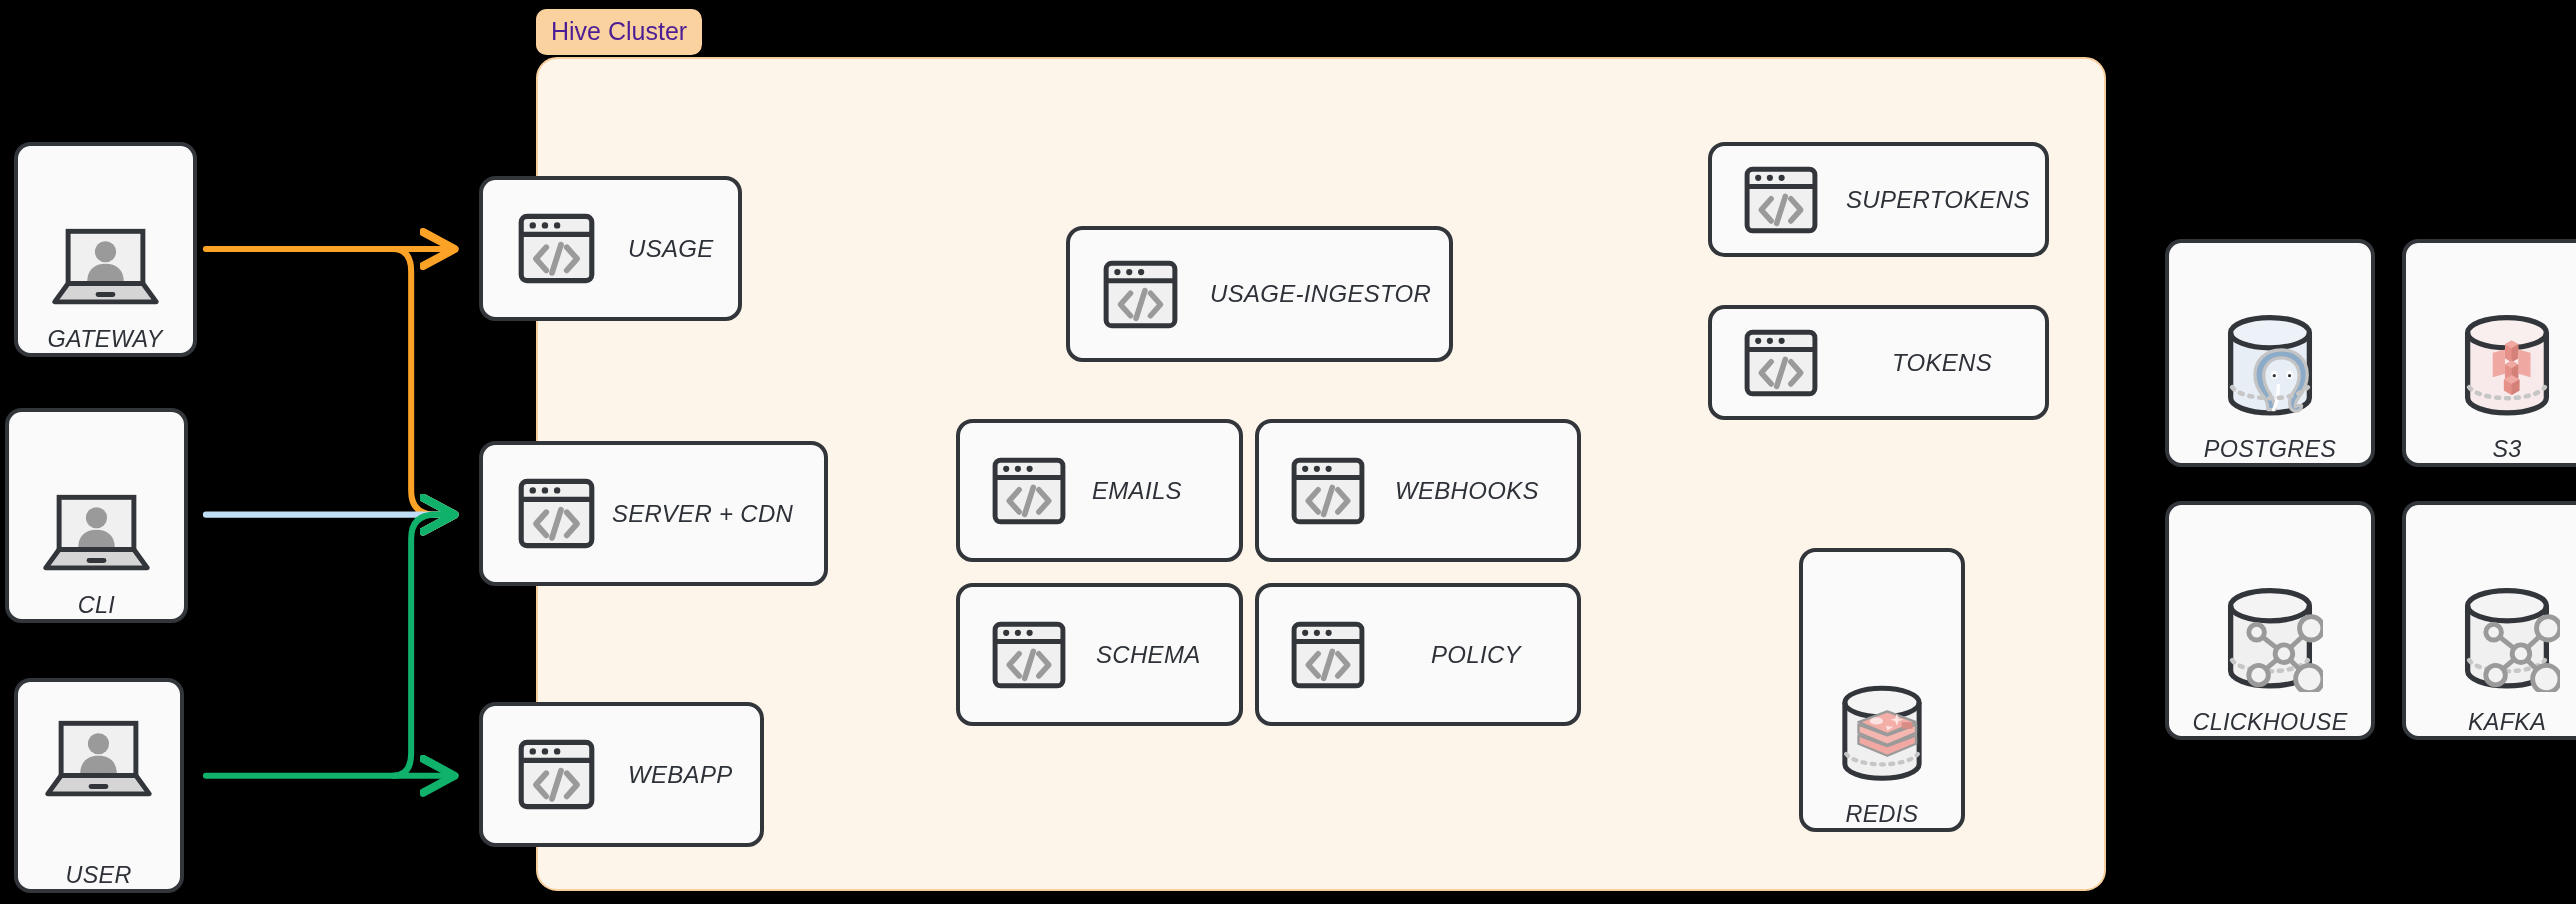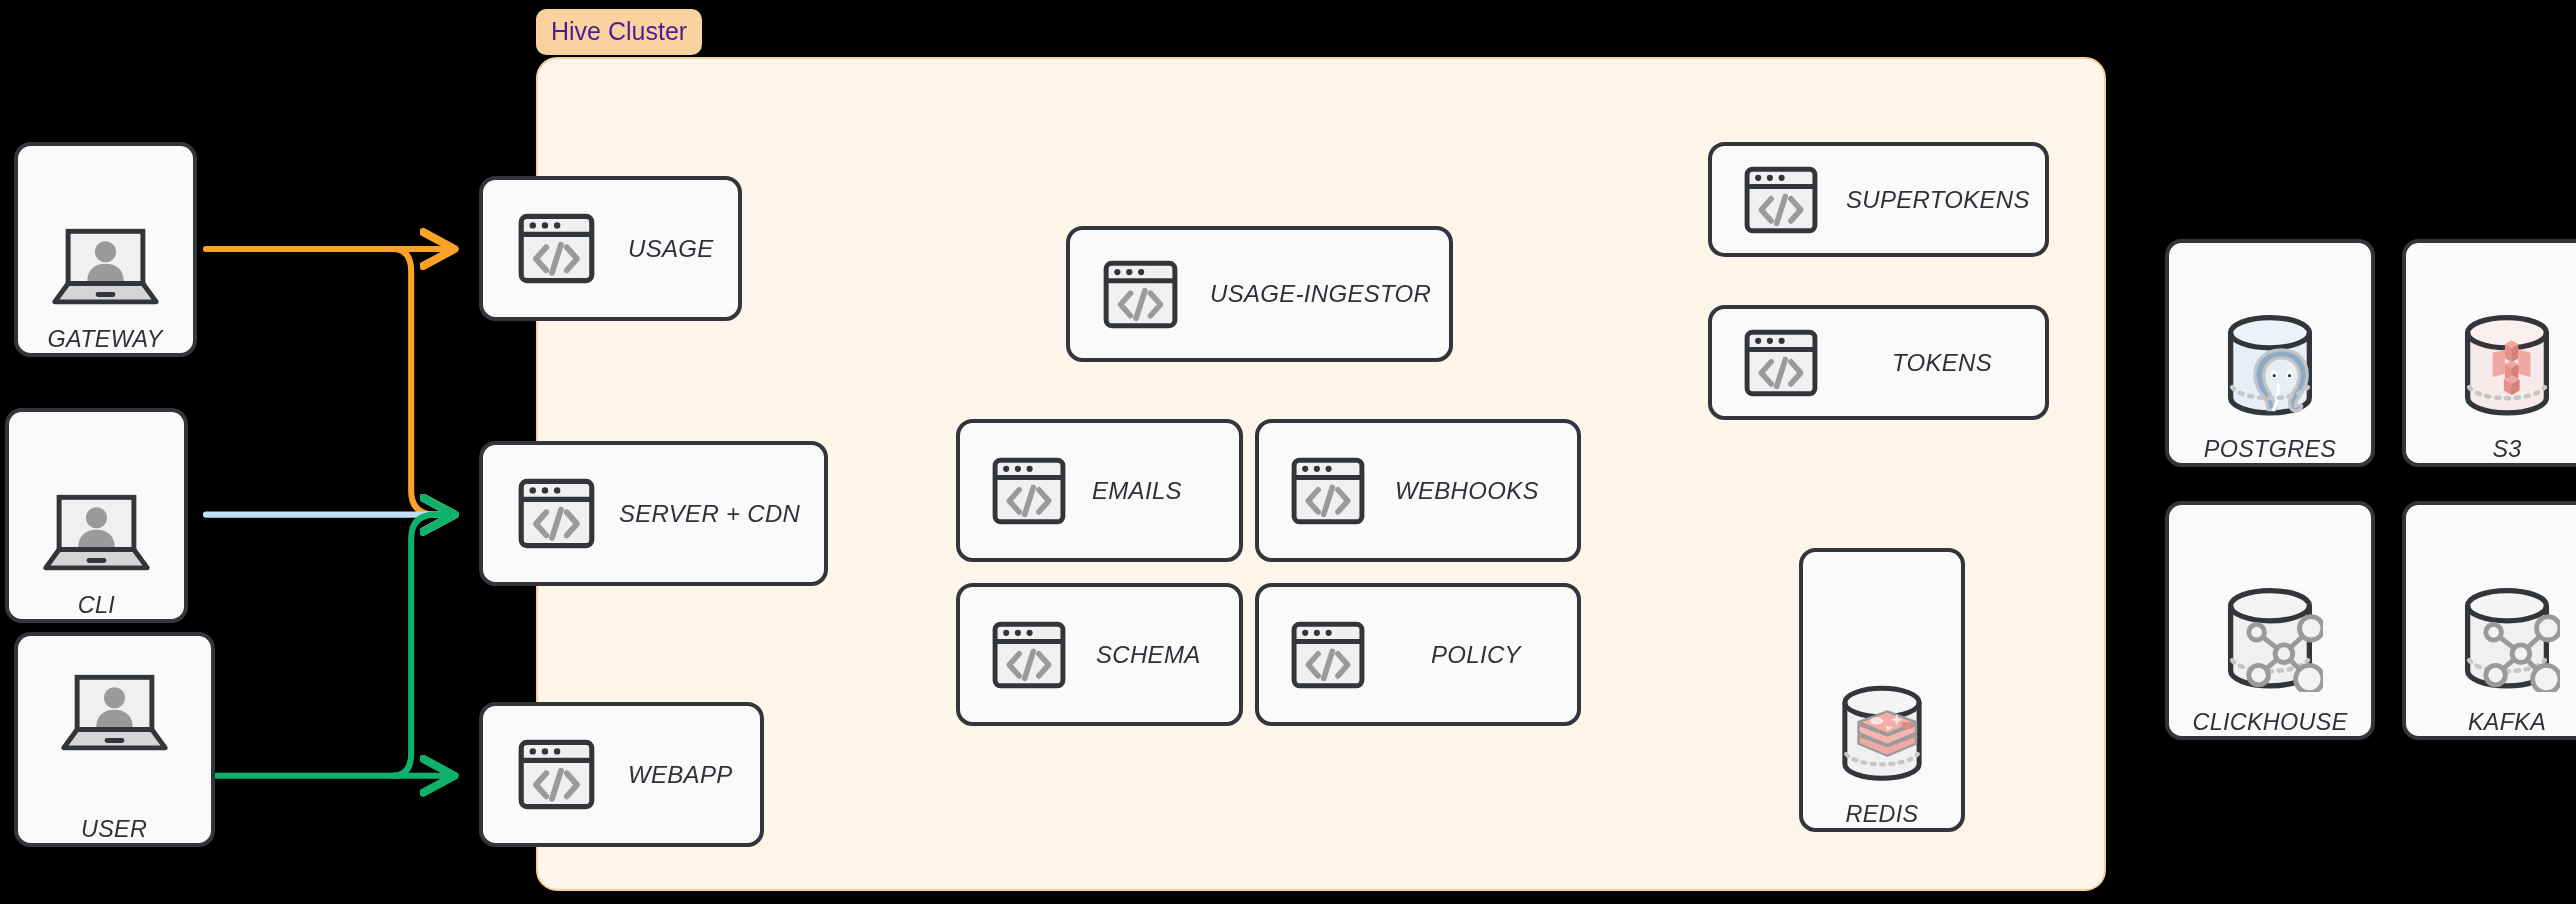--- a/index.html
+++ b/index.html
@@ -187,39 +187,39 @@
     <span class="node-label">GATEWAY</span>
   </div>
 
   <div class="node vert" style="left:5px; top:408px; width:183px; height:215px;">
     <svg class="laptop-icon" width="113" height="82" viewBox="0 0 150 109">
         <use href="#ic-laptop"></use>
       </svg>
     <span class="node-label">CLI</span>
   </div>
 
-  <div class="node vert" style="left:13.6px; top:632px; width:201px; height:215px;gap:44px;">
+  <div class="node vert" style="left:13.6px; top:678px; width:170px; height:215px;gap:44px;">
     <svg class="laptop-icon" width="113" height="82" viewBox="0 0 150 109">
         <use href="#ic-laptop"></use>
       </svg>
     <span class="node-label">USER</span>
   </div>
 
   <div class="node horiz" style="left:479px; top:176px; width:263px; height:145px; padding-left:35px;">
     <svg class="code-icon" width="77" height="71" viewBox="0 0 102 94">
         <use href="#ic-code"></use>
       </svg>
     <span class="node-label" style="margin-left:33px;">USAGE</span>
   </div>
 
   <div class="node horiz" style="left:479px; top:441px; width:349px; height:145px; padding-left:35px;">
     <svg class="code-icon" width="77" height="71" viewBox="0 0 102 94">
         <use href="#ic-code"></use>
       </svg>
-    <span class="node-label" style="margin-left:24px;">SERVER + CDN</span>
+    <span class="node-label" style="margin-left:17px;">SERVER + CDN</span>
   </div>
 
   <div class="node horiz" style="left:479px; top:702px; width:285px; height:145px; padding-left:35px;">
     <svg class="code-icon" width="77" height="71" viewBox="0 0 102 94">
         <use href="#ic-code"></use>
       </svg>
     <span class="node-label" style="margin-left:33px;">WEBAPP</span>
   </div>
 
   <div class="node horiz" style="left:1066px; top:226px; width:387px; height:136px; padding-left:33px;">

